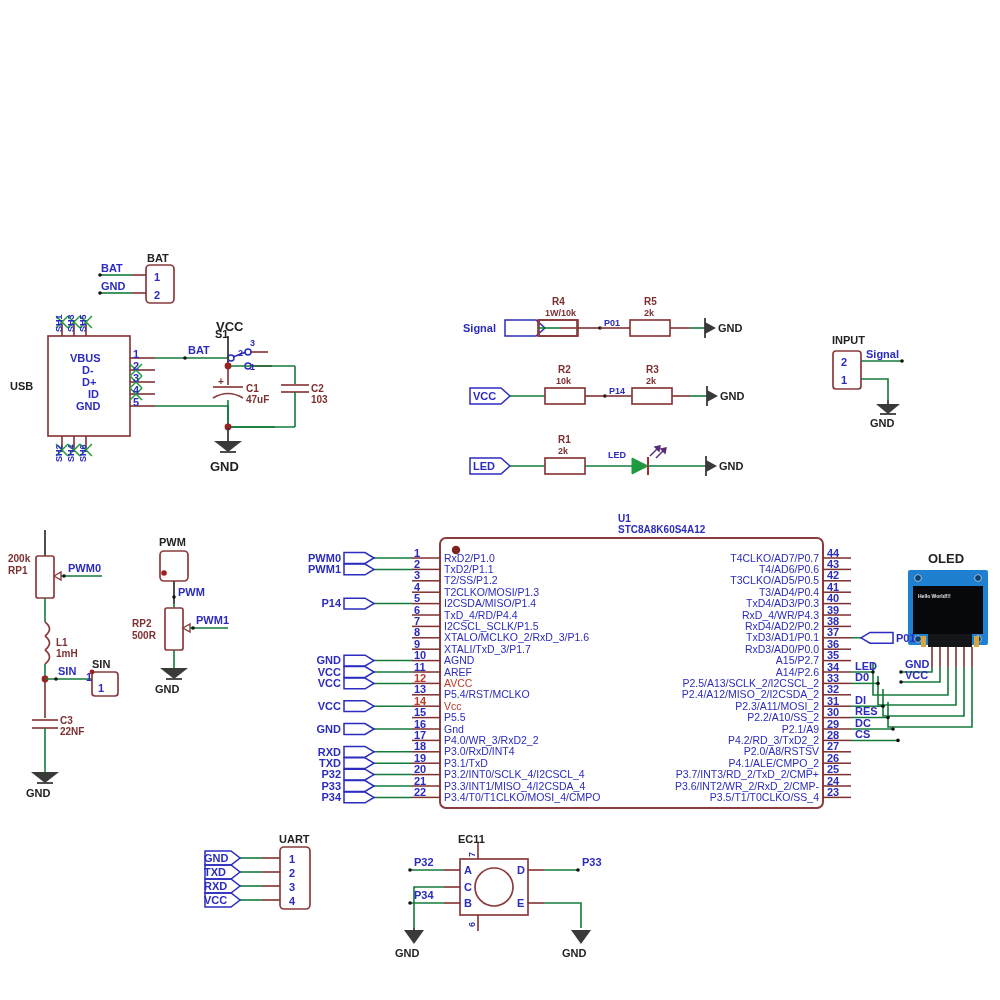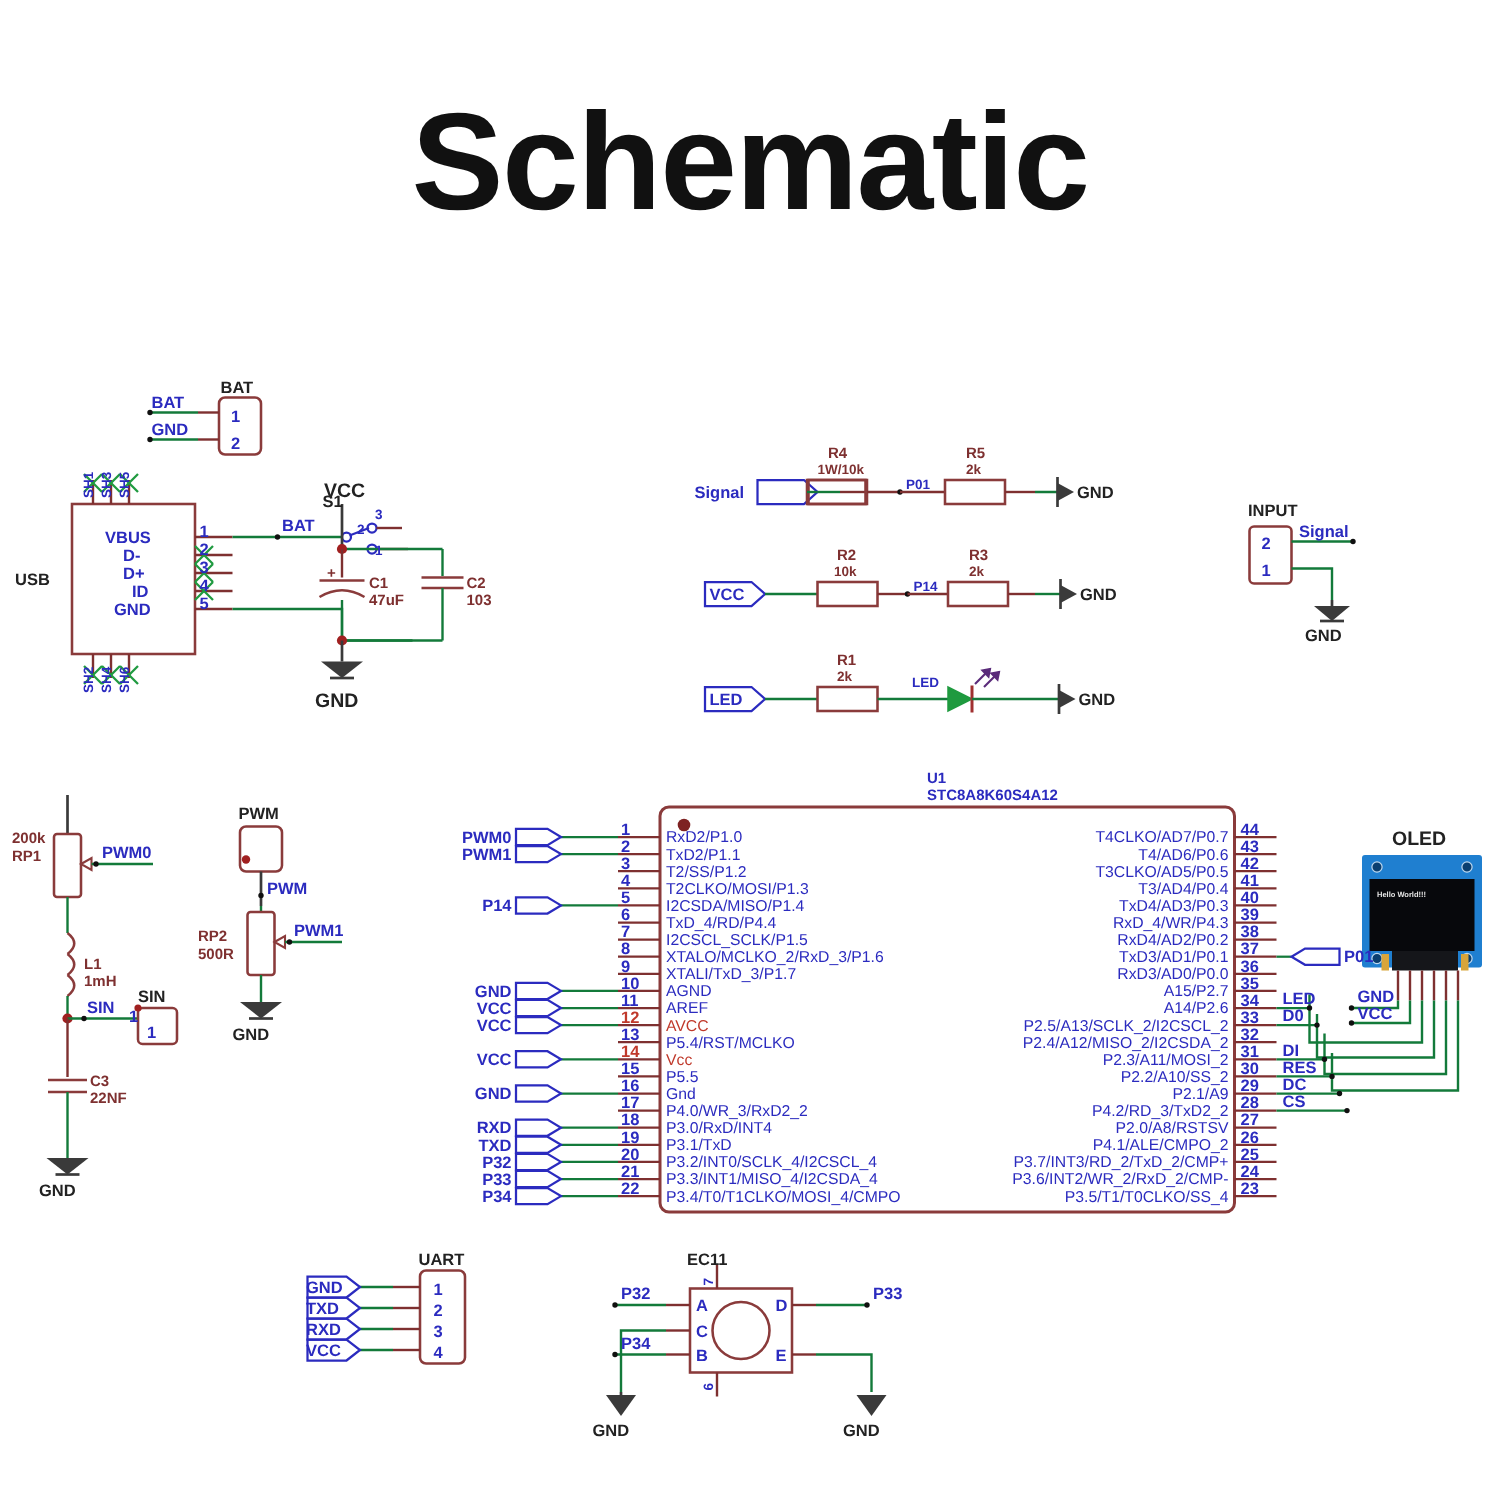--- a/index.html
+++ b/index.html
@@ -38,21 +38,20 @@
   .oledtxt{font-size:5px;font-weight:bold;}
   .oledpad{fill:#d8a53a;}
   .oledblk{fill:#15161a;}
   .oledhole{fill:#0a3f70;stroke:#bfd8ee;stroke-width:.8;}
 </style>
 </head>
 <body>
 
 <div id="root">
 
-  <div id="title">Schematic</div>
 
   <svg viewBox="0 0 1000 1000">
     <defs>
       <marker id="none"></marker>
     </defs>
 
     <g>
       <rect class="body" x="146" y="265" width="28" height="38" rx="4"></rect>
       <line class="wr" x1="146" y1="275" x2="132" y2="275"></line>
       <line class="wr" x1="146" y1="293" x2="132" y2="293"></line>

